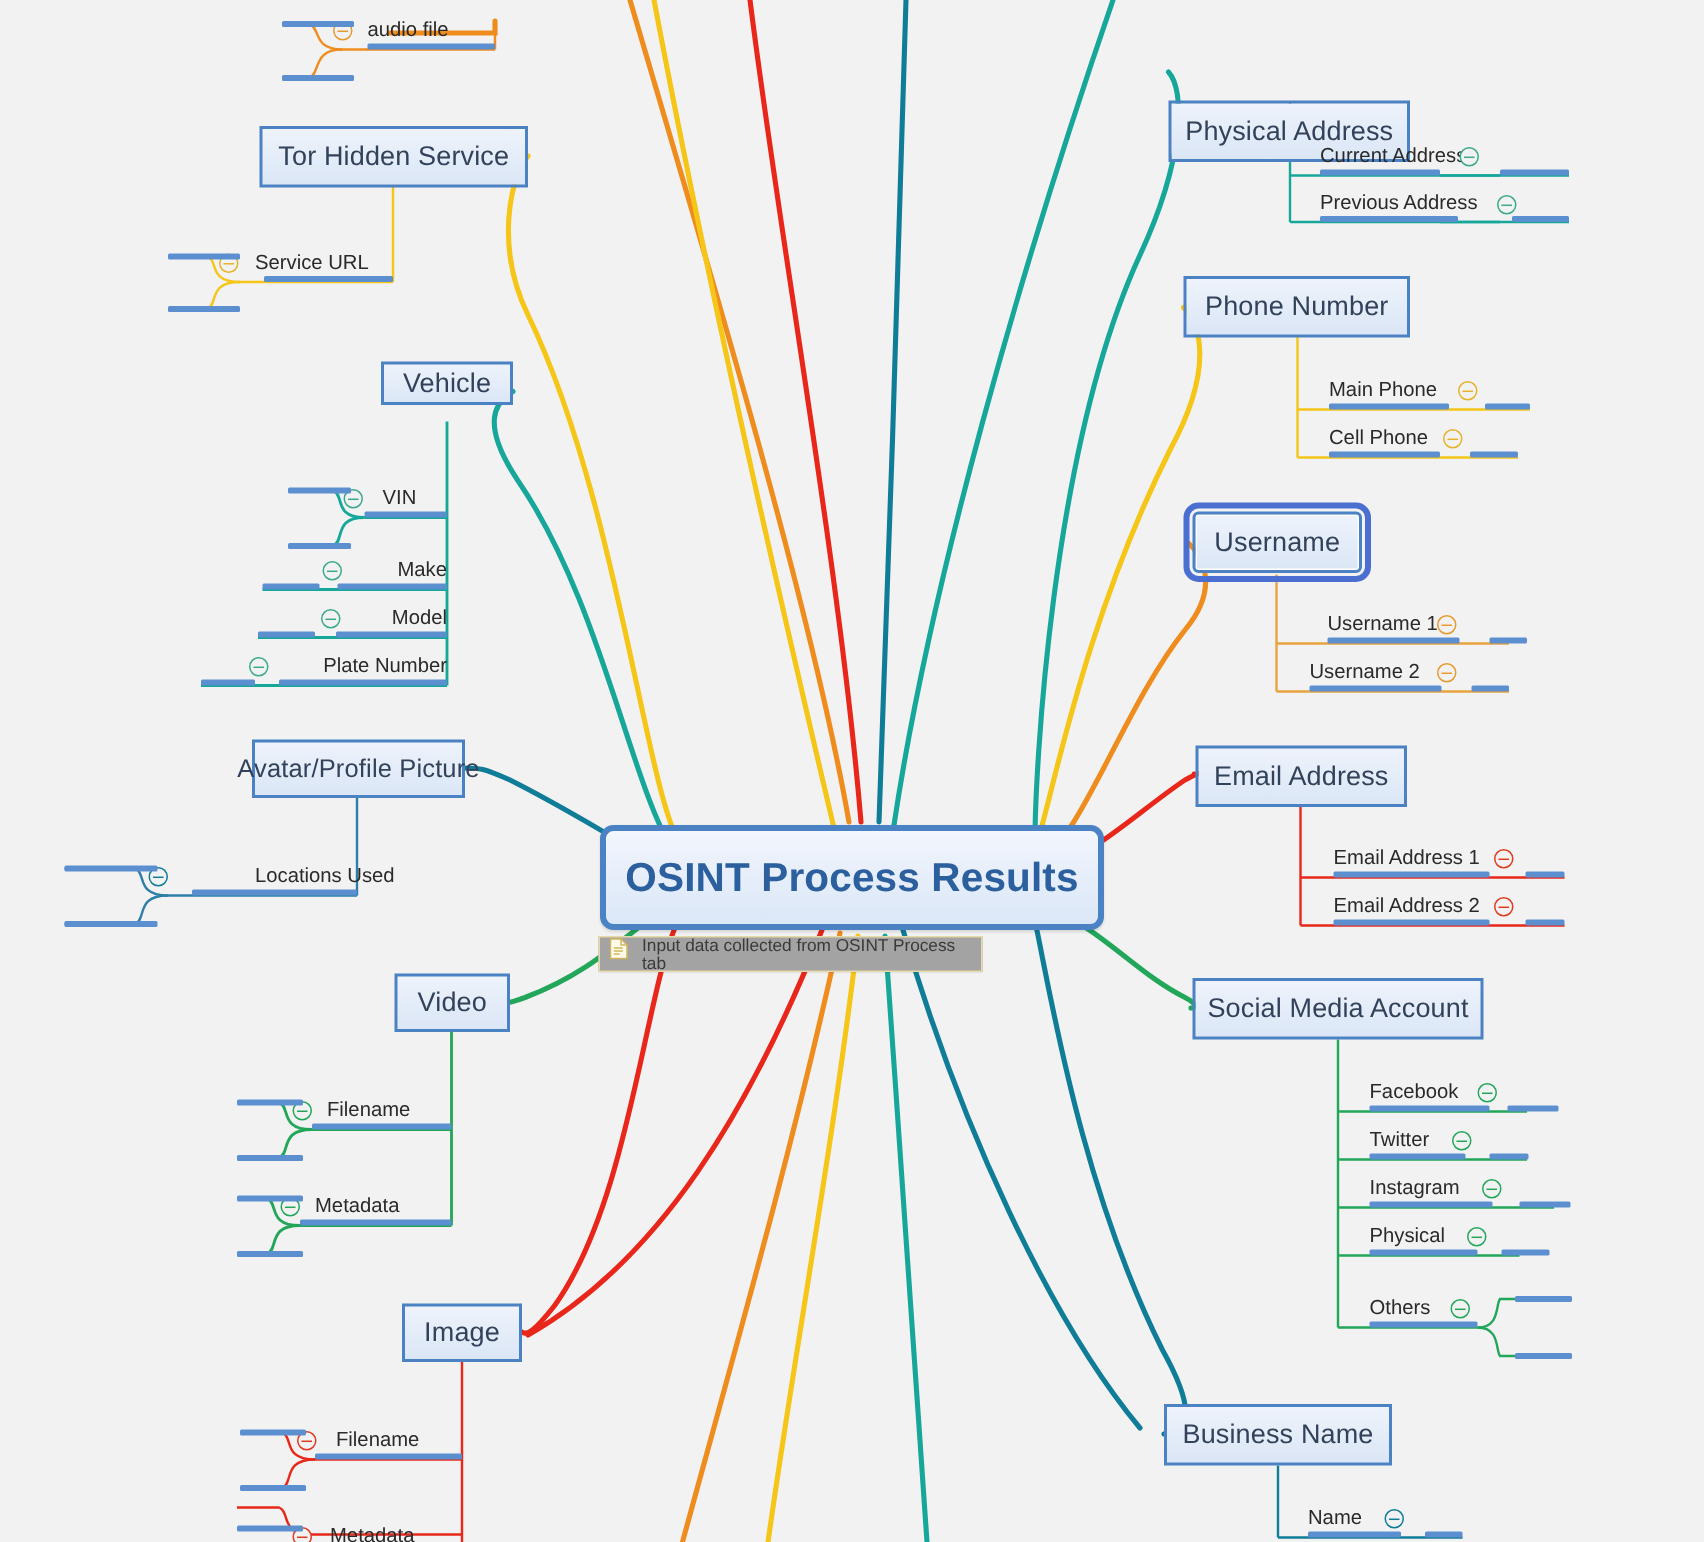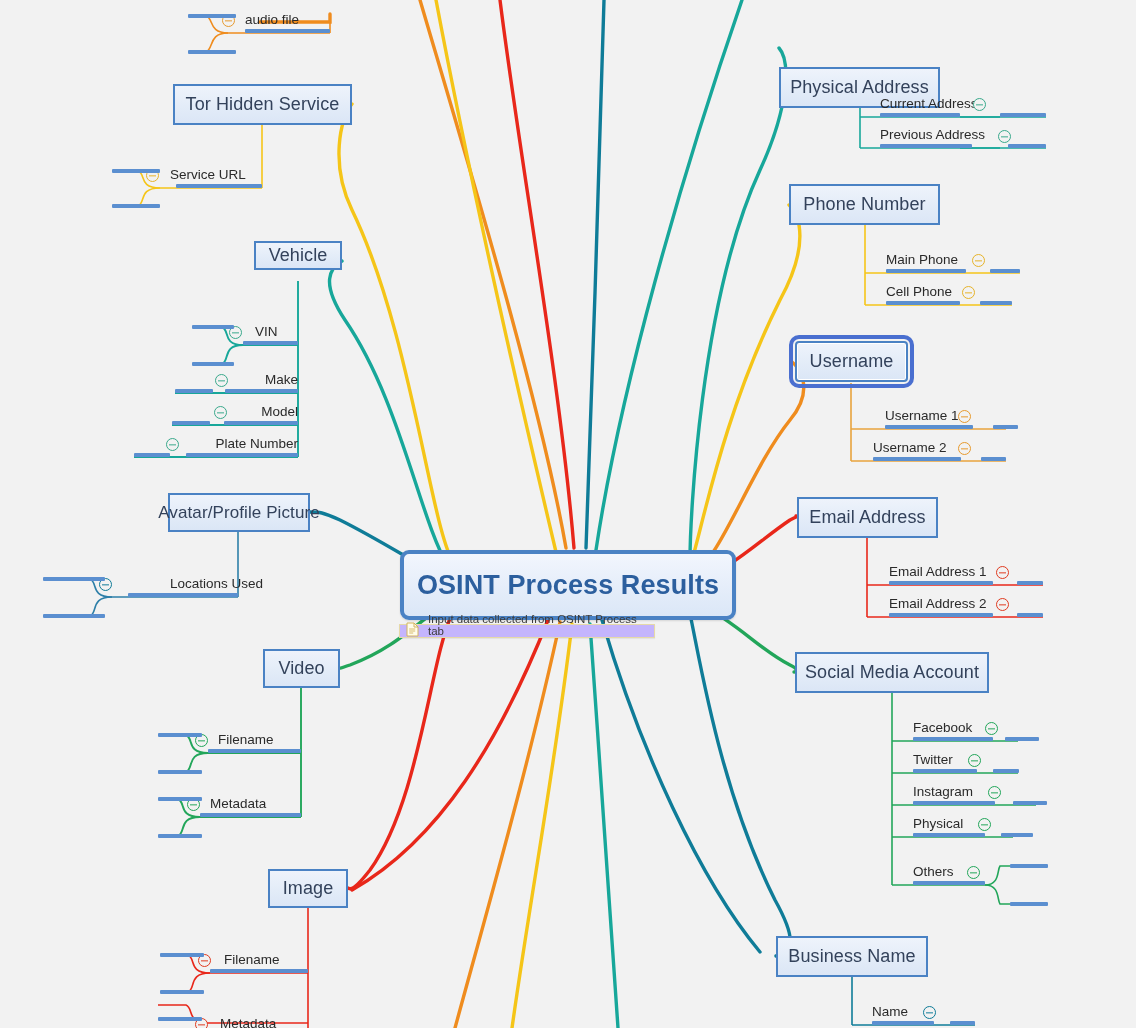--- a/index.html
+++ b/index.html
@@ -80,25 +80,25 @@
   .coll.red { border-color: #e03b20; }
   .coll.red::before { background: #e03b20; }
   .coll.green { border-color: #22a65a; }
   .coll.green::before { background: #22a65a; }
   .coll.dteal { border-color: #0f7c98; }
   .coll.dteal::before { background: #0f7c98; }
 
   
   #note {
     position: absolute;
-    background: #c4b5fd;
+    background: #a3a3a3;
     border: 1px solid #e6d9a8;
-    display: flex; align-items: flex-end;
+    display: flex; align-items: flex-start;
     padding: 0 10px 0 6px;
-    height: 14px;
+    height: 24px;
     font-size: 11.5px;
     color: #3a3a3a;
     box-shadow: 0 1px 1px rgba(0,0,0,.06);
   }
   #note .doc { margin-right: 9px; display: flex; }
 </style>
 </head>
 <body>
 
 <div id="stage">

